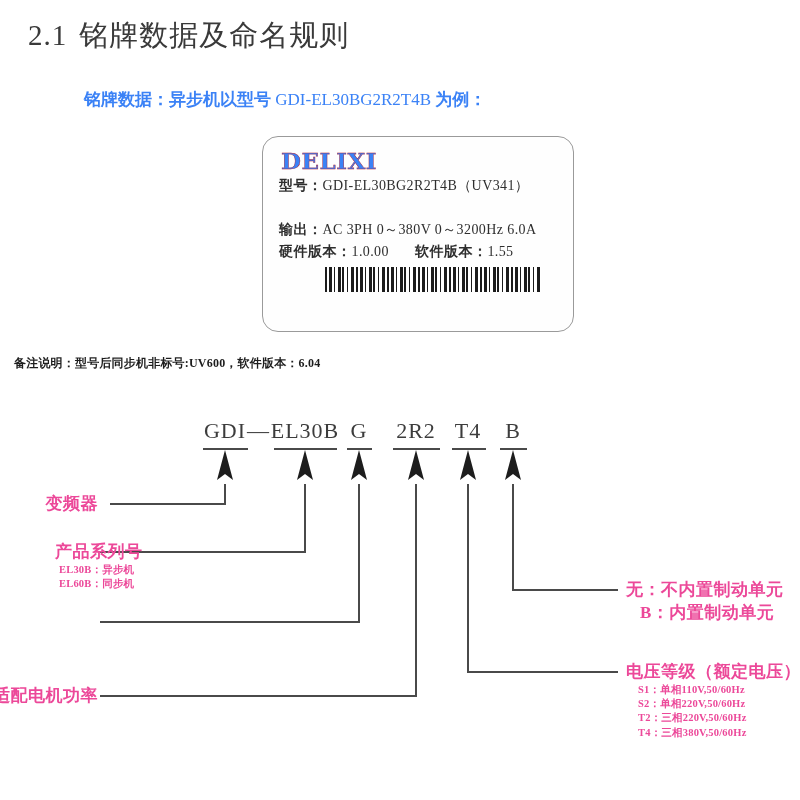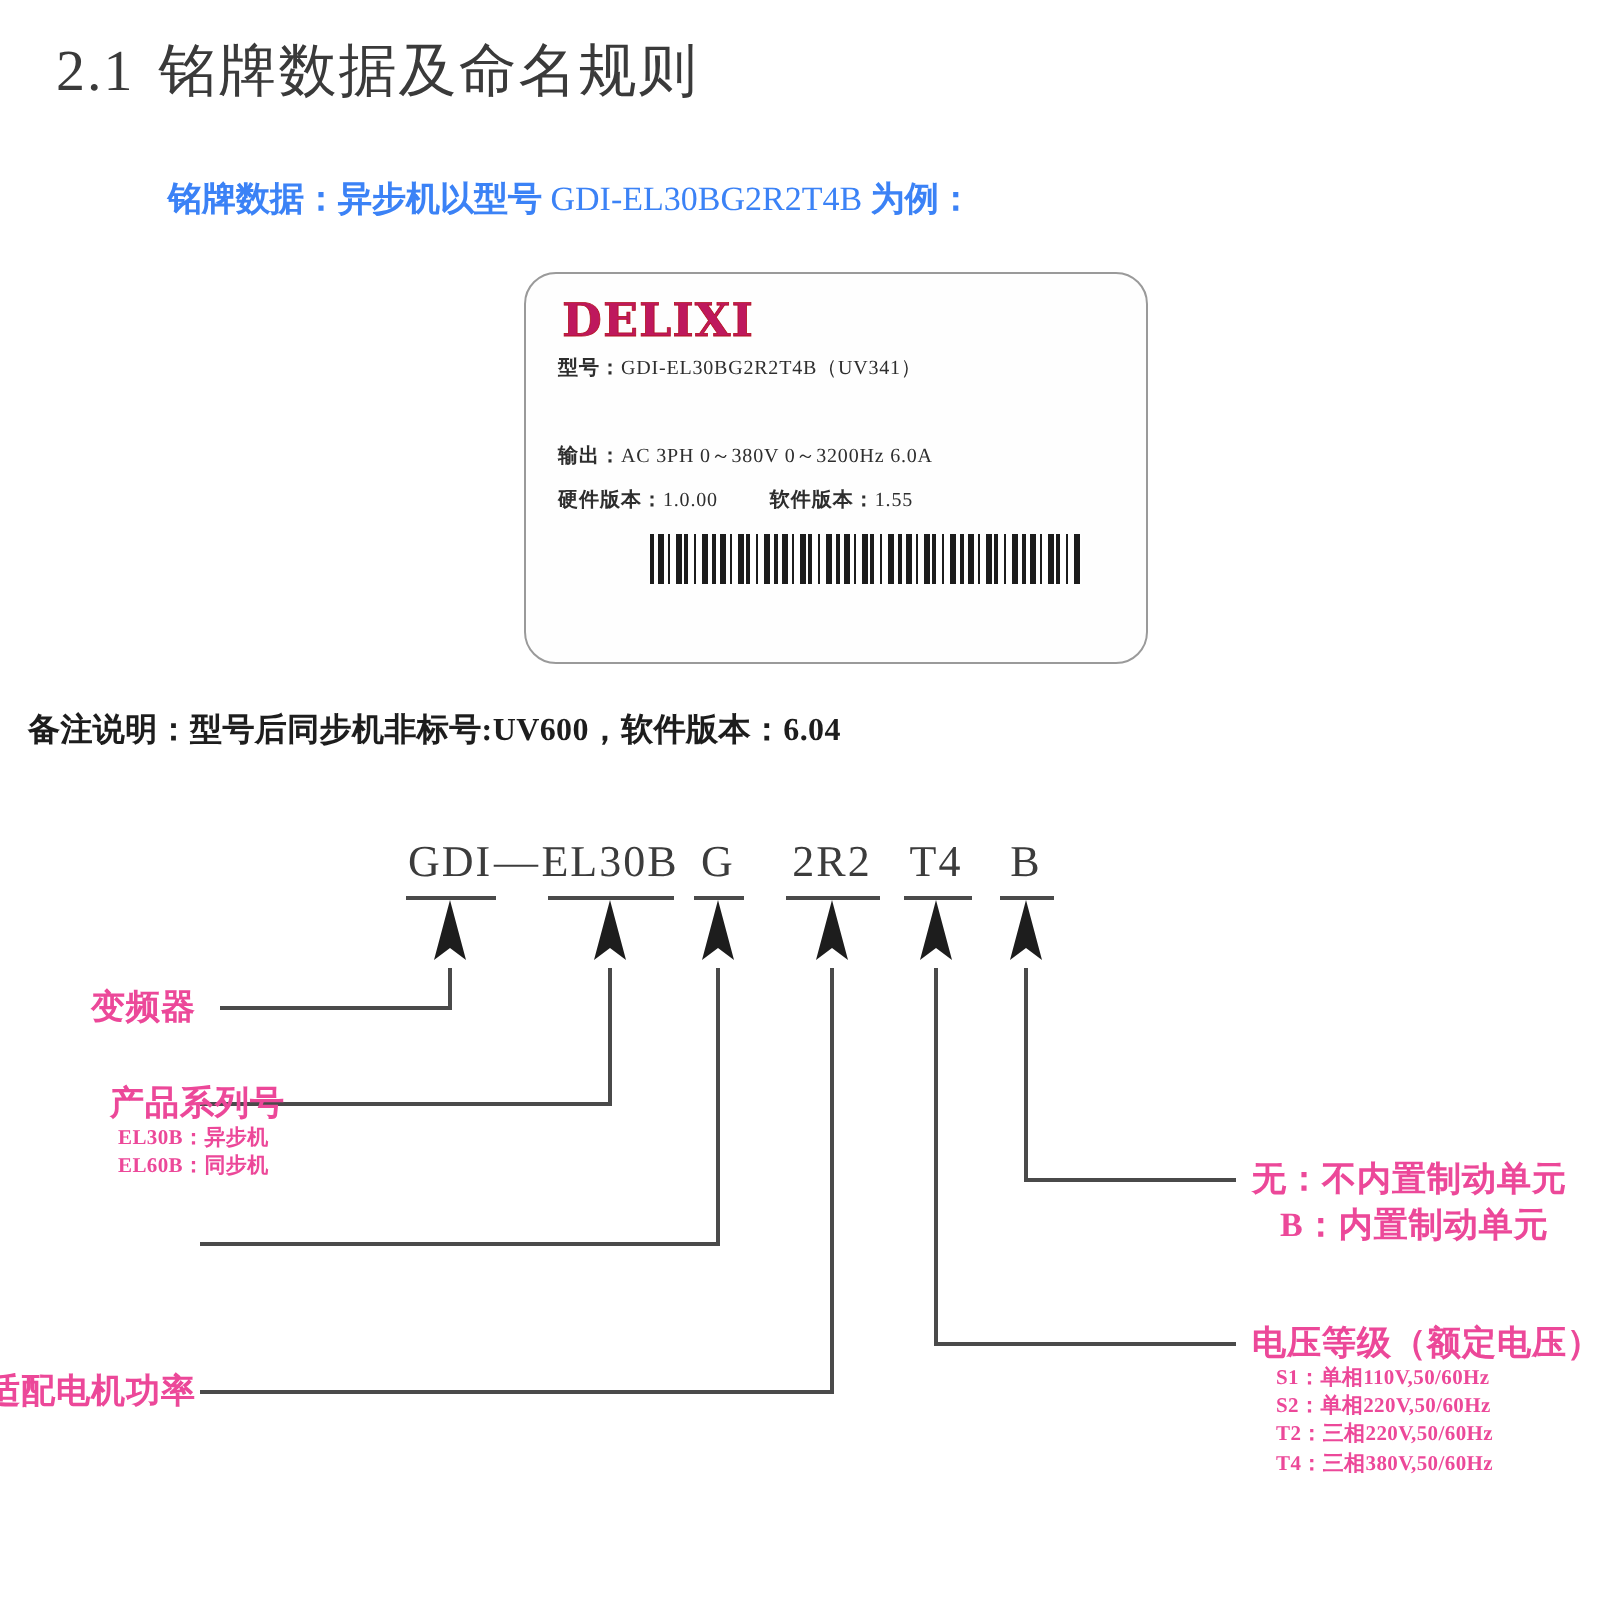--- a/index.html
+++ b/index.html
@@ -54,27 +54,27 @@
     box-sizing: border-box;
   }
   #nameplate-logo {
     position: absolute;
     left: 18px;
     top: 10px;
     font-family: "DejaVu Serif", "Liberation Serif", serif;
     font-weight: bold;
     font-size: 23px;
     letter-spacing: 0.5px;
-    color: #be185d;
+    color: #3b82f6;
     -webkit-text-stroke: 0.4px #b4121f;
   }
   .np-row {
     position: absolute;
     left: 16px;
-    font-size: 10px;
+    font-size: 14px;
     color: #2e2e2e;
     white-space: nowrap;
     font-family: "Liberation Serif", "DejaVu Serif", serif;
   }
   .np-row .lbl { font-weight: bold; letter-spacing: 0.5px; }
   .np-row .val { letter-spacing: 0.4px; }
   #np-row-model   { top: 40px; }
   #np-row-input   { top: 62px; }
   #np-row-output  { top: 84px; text-align: right; }
   #np-row-version { top: 106px; }
@@ -95,21 +95,21 @@
         #1c1c1c 17px, #1c1c1c 19px, #ffffff 19px, #ffffff 22px,
         #1c1c1c 22px, #1c1c1c 23px, #ffffff 23px, #ffffff 26px,
         #1c1c1c 26px, #1c1c1c 29px, #ffffff 29px, #ffffff 31px);
   }
 
   
   #remark-line {
     position: absolute;
     left: 14px;
     top: 355px;
-    font-size: 16px;
+    font-size: 12px;
     font-weight: bold;
     color: #1d1d1d;
     white-space: nowrap;
     letter-spacing: 0.2px;
   }
 
   
   #diagram {
     position: absolute;
     left: 0;

